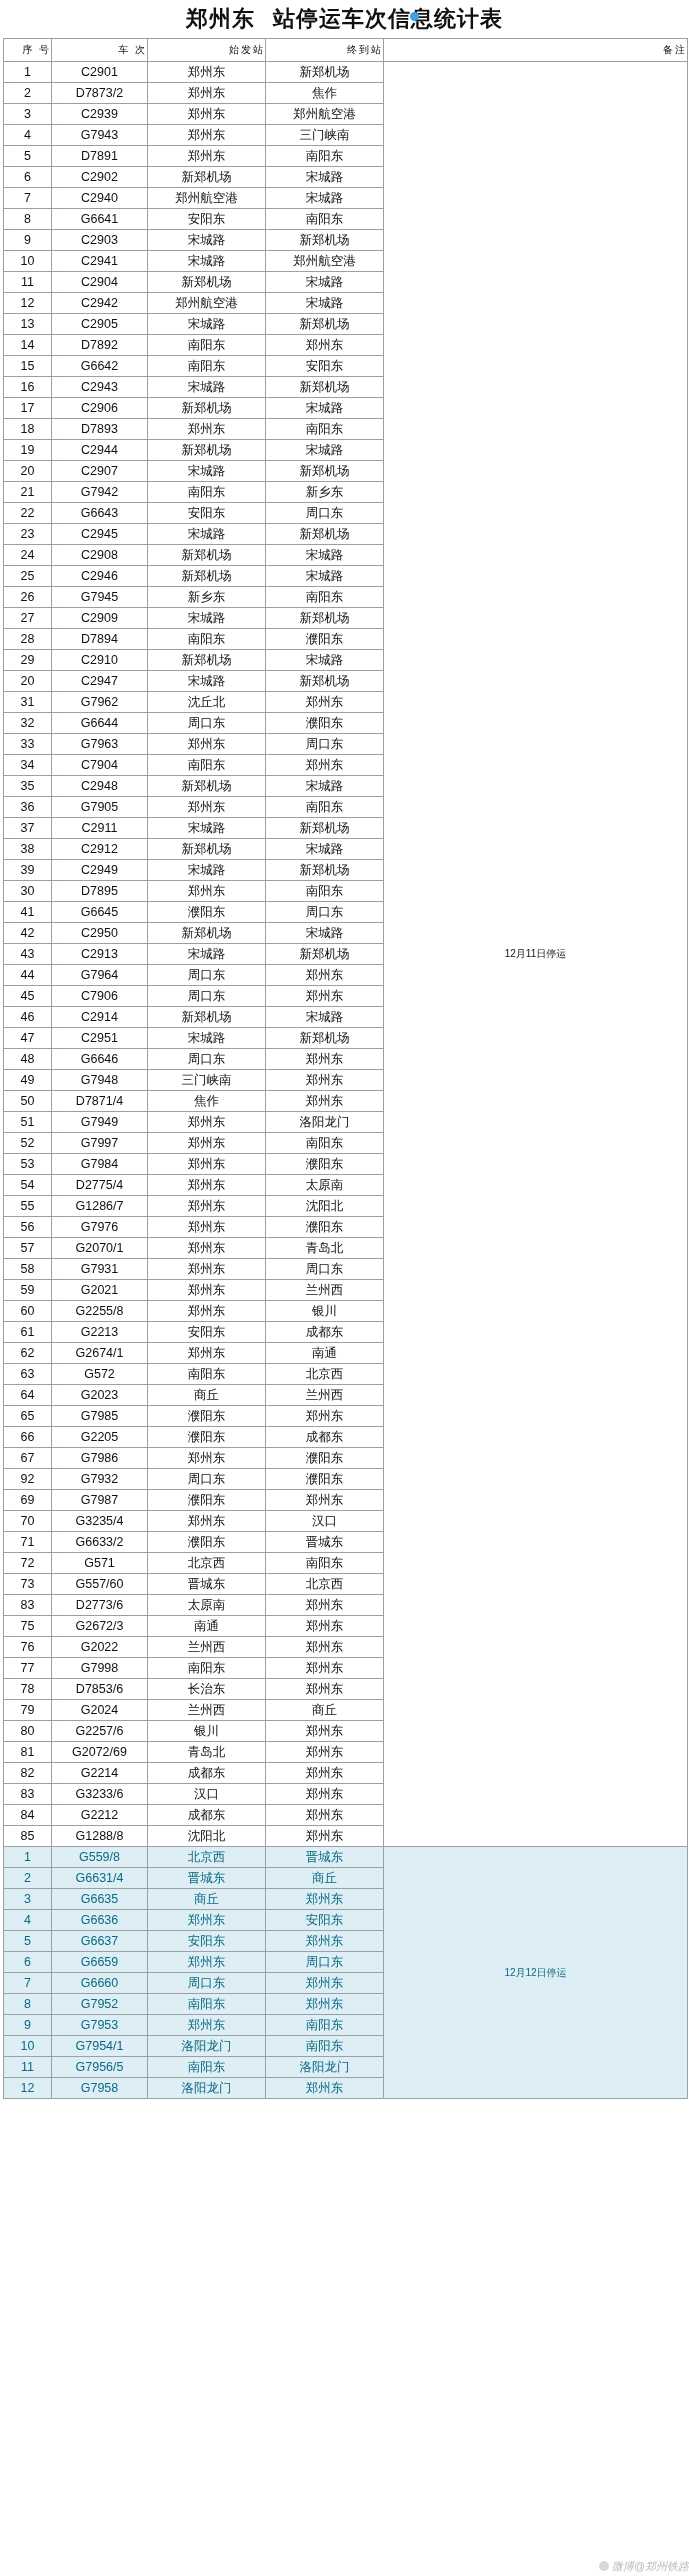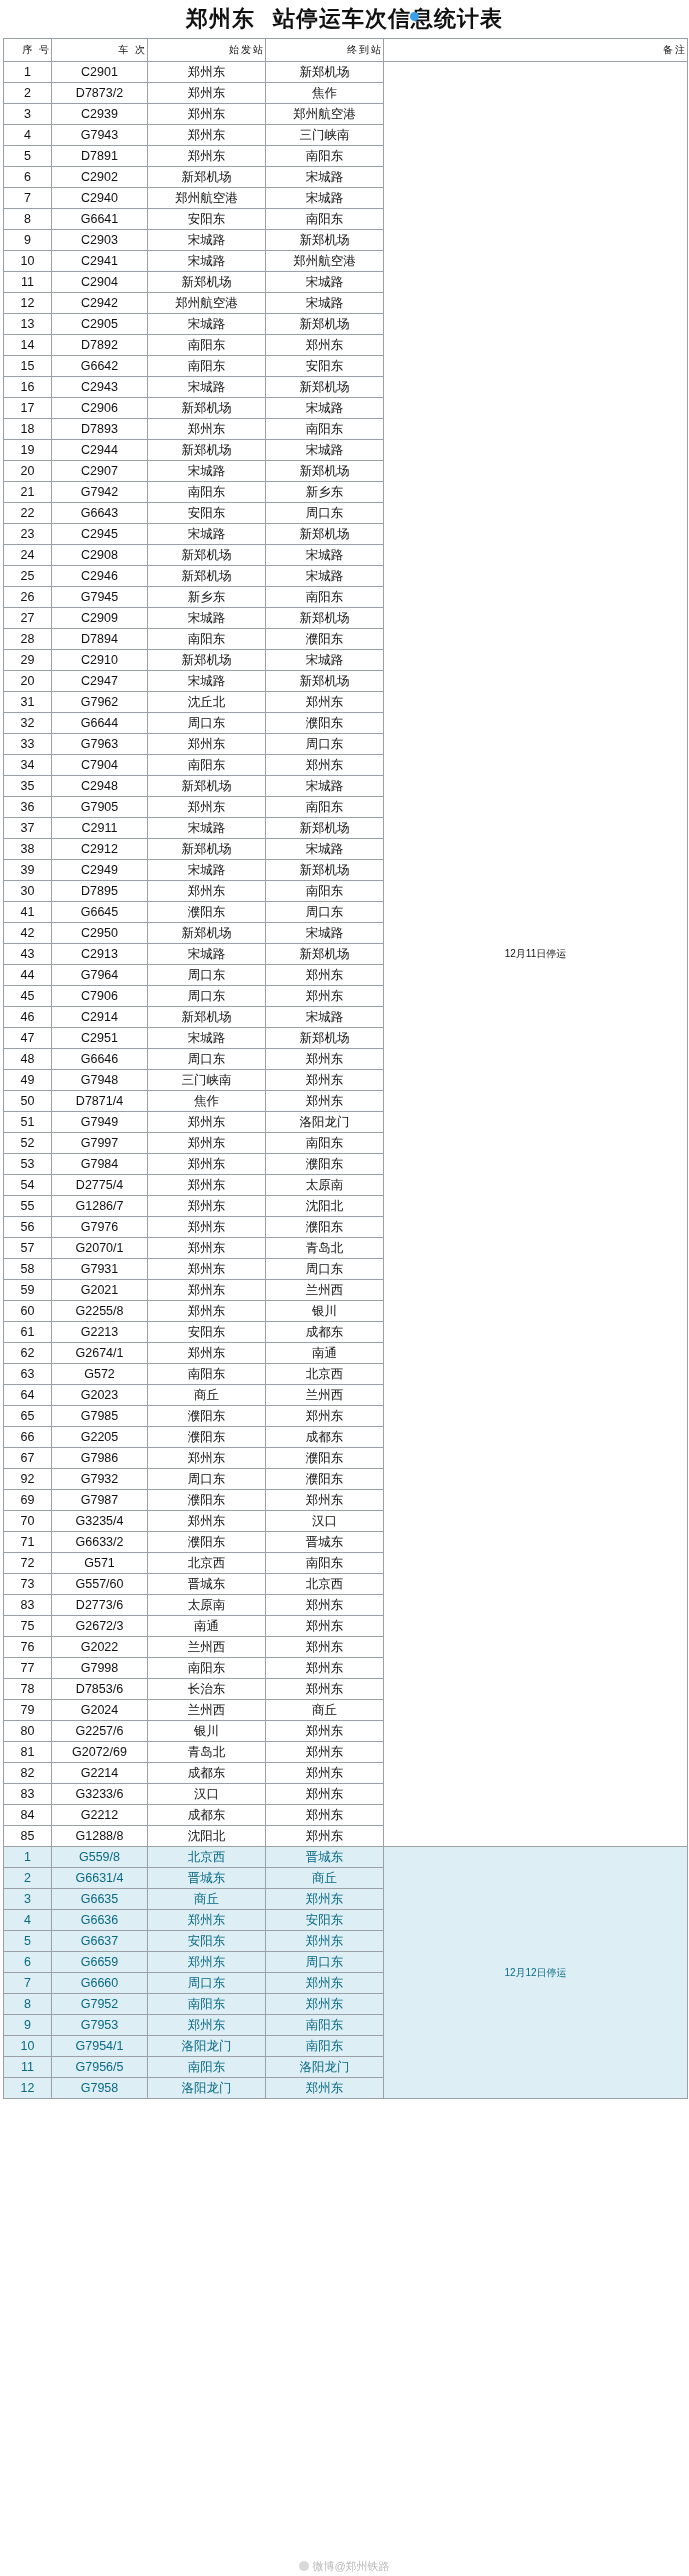--- a/index.html
+++ b/index.html
@@ -13,21 +13,21 @@
   col.c3{width:118px;}
   col.c4{width:118px;}
   col.c5{width:304px;}
   th,td{border:1px solid #9aa0a6;font-size:12.5px;color:#111;text-align:center;height:20px;line-height:18px;padding:0;}
   thead th{font-weight:normal;font-size:10px;height:22px;letter-spacing:2px;text-align:right;}
   tbody tr td{white-space:nowrap;overflow:hidden;}
   .note-cell{font-size:10px;vertical-align:middle;}
   tr.grp2 td{background:#ddeef5;color:#0a6a84;}
   tr.grp2 td.note-cell{color:#0a6a84;}
   .dot{position:absolute;top:12px;left:410px;width:9px;height:9px;border-radius:50%;background:#3aa0e8;}
-  .watermark{position:absolute;bottom:2px;left:0;width:100%;text-align:center;font-size:11px;color:#b9b9b9;}
+  .watermark{position:absolute;bottom:2px;left:0;width:100%;text-align:right;font-size:11px;color:#b9b9b9;font-style:italic;}
   .wm-logo{display:inline-block;width:10px;height:10px;border-radius:50%;background:#d8d8d8;vertical-align:-1px;margin-right:3px;}
 </style>
 </head>
 <body>
 
 <div id="page">
 
   <div class="title">
     <span>郑州东</span><span class="gap"></span><span>站停运车次信息统计表</span>
   </div>

